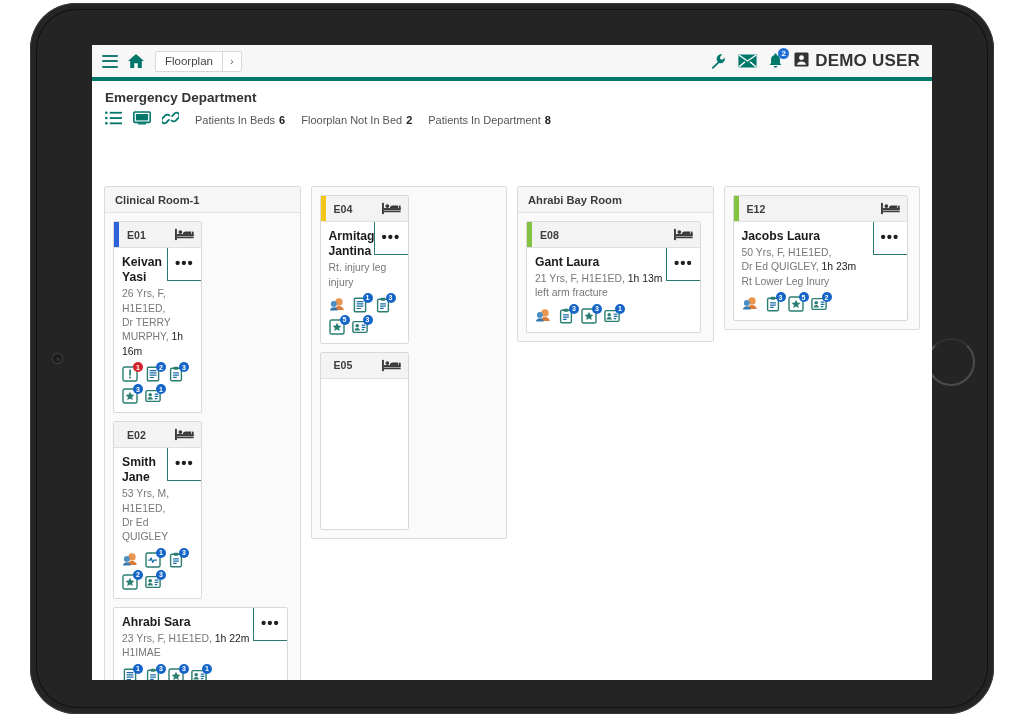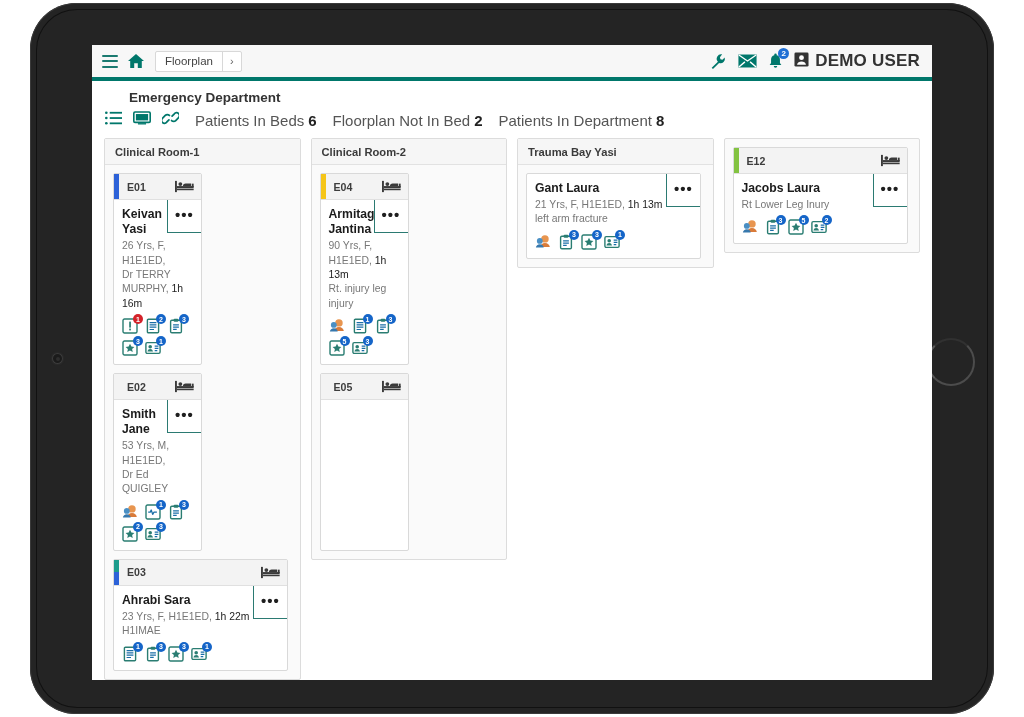--- a/index.html
+++ b/index.html
@@ -79,28 +79,27 @@
   }
   .user-box { display:flex; align-items:center; gap:6px; cursor:pointer; }
   .user-name { font-size:17px; font-weight:bold; color:#333; letter-spacing:.2px; }
   .teal-rule { height:4px; background:#00776b; }
 
   
   .page { background:#ffffff; height: calc(100% - 36px); overflow:hidden; position:relative; }
   .dept-title {
     font-size: 13.5px; font-weight: bold; color:#333;
     padding: 9px 0 6px 13px;
-    margin-left: 24px;
   }
   .dept-stats { display:flex; align-items:center; padding: 0 0 9px 13px; gap:0; }
   .view-icons { display:flex; align-items:center; gap:11px; margin-right:16px; }
-  .stat { font-size:15px; color:#555; margin-right:16px; white-space:nowrap; }
+  .stat { font-size:11px; color:#555; margin-right:16px; white-space:nowrap; }
   .stat b { color:#222; font-weight:bold; margin-left:4px; }
 
-  .board { padding: 0 12px; }
+  .board { padding: 0 12px; margin-top: 48px; }
   .row { display:flex; gap:10px; }
 
   .room {
     background:#fafafa;
     border:1px solid #dcdcdc;
     border-radius: 2px;
     flex: 1 1 0;
     min-width: 0;
     align-self: flex-start;
   }
@@ -413,39 +412,20 @@
                           <g stroke="#1a6ea6" stroke-width="1.2">
                             <path d="M9.7 6.1h3.7M9.7 8.4h3.7M9.7 10.7h2.6"></path>
                           </g>
                         </svg>
                         <span class="bdg blue">3</span>
                       </span>
                     </div>
                   </div>
                 </div>
                 <div class="bed wide">
-                  <div class="bed-head">
-                    <div class="status-bar split">
-                      <i style="background: rgb(29, 156, 140);"></i>
-                      <i style="background: rgb(45, 98, 216);"></i>
-                    </div>
-                    <span class="bed-id">E03</span>
-                    <span class="bed-icon">
-                      <svg width="19" height="13" viewBox="0 0 22 15">
-                        <g fill="#3a3a3a">
-                          <rect x="0" y="1" width="2.2" height="13"></rect>
-                          <rect x="2.2" y="7" width="19.4" height="2.6"></rect>
-                          <rect x="2.2" y="10.2" width="19.4" height="1.6"></rect>
-                          <rect x="19.4" y="4.2" width="2.2" height="4"></rect>
-                          <circle cx="6.2" cy="4.7" r="2.2"></circle>
-                          <path d="M9.2 6.9c-.2-1.6 1.2-2.8 3.2-2.8h6.2v2.8z"></path>
-                        </g>
-                      </svg>
-                    </span>
-                  </div>
                   <div class="bed-body">
                     <div class="ellipsis-box">
                       <span>•••</span>
                     </div>
                     <div class="pname wide">Ahrabi Sara</div>
                     <div class="pmeta">23 Yrs, F, H1E1ED, <b>1h 22m</b></div>
                     <div class="pcond">H1IMAE</div>
                     <div class="icon-row">
                       <span class="ibox">
                         <svg width="16" height="16" viewBox="0 0 16 16">
@@ -483,21 +463,20 @@
                           </g>
                         </svg>
                         <span class="bdg blue">1</span>
                       </span>
                     </div>
                   </div>
                 </div>
               </div>
             </div>
             <div class="room">
-              <div class="room-head">Clinical Room-2</div>
               <div class="room-body">
                 <div class="bed">
                   <div class="bed-head">
                     <div class="status-bar" style="background: rgb(245, 197, 24);"></div>
                     <span class="bed-id">E04</span>
                     <span class="bed-icon">
                       <svg width="19" height="13" viewBox="0 0 22 15">
                         <g fill="#3a3a3a">
                           <rect x="0" y="1" width="2.2" height="13"></rect>
                           <rect x="2.2" y="7" width="19.4" height="2.6"></rect>
@@ -507,21 +486,20 @@
                           <path d="M9.2 6.9c-.2-1.6 1.2-2.8 3.2-2.8h6.2v2.8z"></path>
                         </g>
                       </svg>
                     </span>
                   </div>
                   <div class="bed-body">
                     <div class="ellipsis-box">
                       <span>•••</span>
                     </div>
                     <div class="pname">Armitage Jantina</div>
-                    <div class="pmeta">90 Yrs, F,<br>H1E1ED, <b>1h 13m</b></div>
                     <div class="pcond">Rt. injury leg injury</div>
                     <div class="icon-row">
                       <span class="ibox">
                         <svg width="17" height="16" viewBox="0 0 18 17">
                           <circle cx="11.2" cy="5" r="4.2" fill="#e8954f"></circle>
                           <path d="M11.2 9.6c3 0 5.2 1.9 5.5 4.6H5.7c.3-2.7 2.5-4.6 5.5-4.6z" fill="#d97b3a"></path>
                           <circle cx="5.4" cy="7.3" r="3.3" fill="#4a8fc4"></circle>
                           <path d="M5.4 11c2.4 0 4.2 1.5 4.4 3.7H1c.2-2.2 2-3.7 4.4-3.7z" fill="#3678ad"></path>
                         </svg>
                       </span>
@@ -580,23 +558,39 @@
                           <path d="M9.2 6.9c-.2-1.6 1.2-2.8 3.2-2.8h6.2v2.8z"></path>
                         </g>
                       </svg>
                     </span>
                   </div>
                   <div class="bed-body blank-tall"></div>
                 </div>
               </div>
             </div>
             <div class="room">
-              <div class="room-head">Trauma Bay Yasi</div>
+              <div class="room-head">Ahrabi Bay Room</div>
               <div class="room-body">
                 <div class="bed wide">
+                  <div class="bed-head">
+                    <div class="status-bar" style="background: rgb(131, 195, 65);"></div>
+                    <span class="bed-id">E08</span>
+                    <span class="bed-icon">
+                      <svg width="19" height="13" viewBox="0 0 22 15">
+                        <g fill="#3a3a3a">
+                          <rect x="0" y="1" width="2.2" height="13"></rect>
+                          <rect x="2.2" y="7" width="19.4" height="2.6"></rect>
+                          <rect x="2.2" y="10.2" width="19.4" height="1.6"></rect>
+                          <rect x="19.4" y="4.2" width="2.2" height="4"></rect>
+                          <circle cx="6.2" cy="4.7" r="2.2"></circle>
+                          <path d="M9.2 6.9c-.2-1.6 1.2-2.8 3.2-2.8h6.2v2.8z"></path>
+                        </g>
+                      </svg>
+                    </span>
+                  </div>
                   <div class="bed-body">
                     <div class="ellipsis-box">
                       <span>•••</span>
                     </div>
                     <div class="pname wide">Gant Laura</div>
                     <div class="pmeta">21 Yrs, F, H1E1ED, <b>1h 13m</b></div>
                     <div class="pcond">left arm fracture</div>
                     <div class="icon-row">
                       <span class="ibox">
                         <svg width="17" height="16" viewBox="0 0 18 17">
@@ -656,20 +650,21 @@
                           <path d="M9.2 6.9c-.2-1.6 1.2-2.8 3.2-2.8h6.2v2.8z"></path>
                         </g>
                       </svg>
                     </span>
                   </div>
                   <div class="bed-body">
                     <div class="ellipsis-box">
                       <span>•••</span>
                     </div>
                     <div class="pname wide">Jacobs Laura</div>
+                    <div class="pmeta">50 Yrs, F, H1E1ED,<br>Dr Ed QUIGLEY, <b>1h 23m</b></div>
                     <div class="pcond">Rt Lower Leg Inury</div>
                     <div class="icon-row">
                       <span class="ibox">
                         <svg width="17" height="16" viewBox="0 0 18 17">
                           <circle cx="11.2" cy="5" r="4.2" fill="#e8954f"></circle>
                           <path d="M11.2 9.6c3 0 5.2 1.9 5.5 4.6H5.7c.3-2.7 2.5-4.6 5.5-4.6z" fill="#d97b3a"></path>
                           <circle cx="5.4" cy="7.3" r="3.3" fill="#4a8fc4"></circle>
                           <path d="M5.4 11c2.4 0 4.2 1.5 4.4 3.7H1c.2-2.2 2-3.7 4.4-3.7z" fill="#3678ad"></path>
                         </svg>
                       </span>

